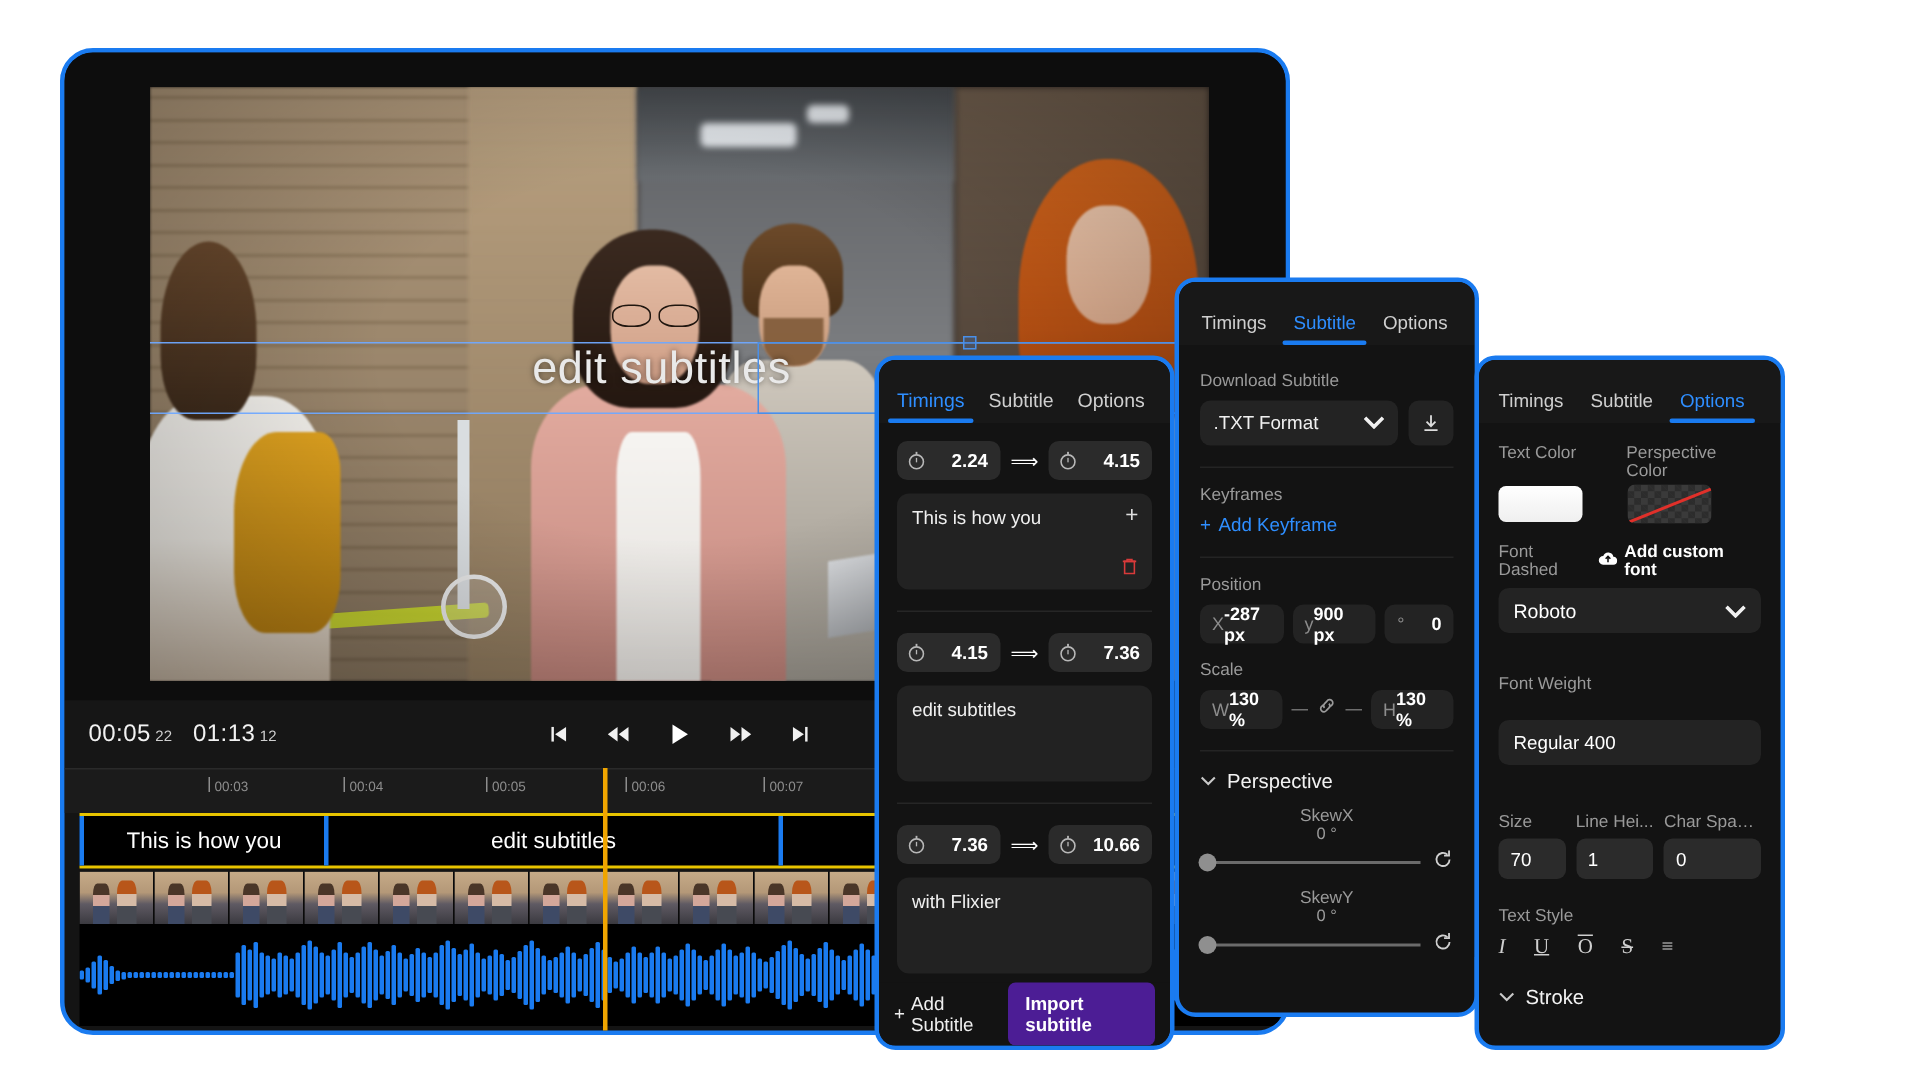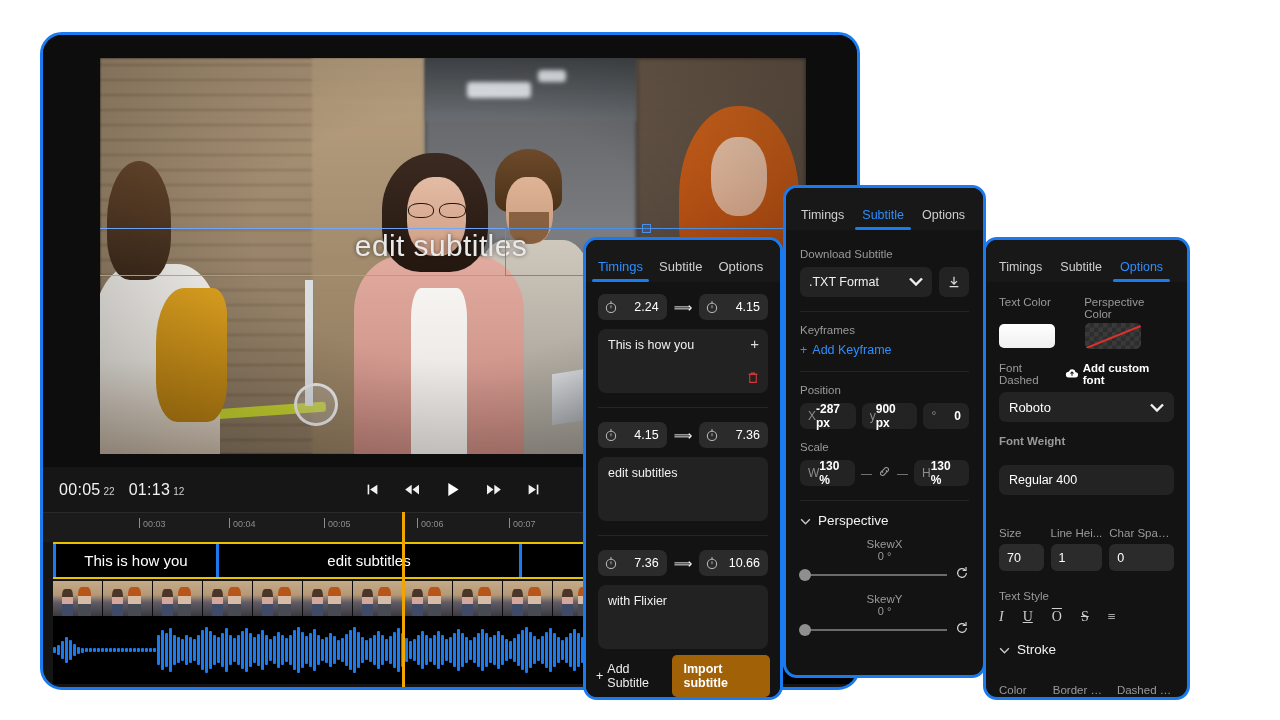--- a/index.html
+++ b/index.html
@@ -198,35 +198,35 @@
   
   #panel-timings { left:583px; top:237px; width:200px; height:463px; }
   #panel-timings .panel-tabs { padding:0 4px; }
   #panel-timings .tab { padding:0 8px 9px 8px; font-size:13px; }
   .timings-body { padding:12px 12px 0 12px; }
   .time-row { display:flex; align-items:center; gap:7px; margin-bottom:9px; }
   .time-pill {
     flex:1; display:flex; align-items:center; justify-content:space-between;
     background:#2b2b2b; border-radius:7px; height:26px; padding:0 8px 0 6px;
   }
-  .time-val { font-size:12.5px; font-weight:normal; color:#fff; }
+  .time-val { font-size:12.5px; font-weight:bold; color:#fff; }
   .arrow-ico { color:#fff; font-size:13px; }
   .sub-box {
     background:#222; border-radius:8px; min-height:64px; padding:9px 10px;
     font-size:12.5px; color:#f0f0f0; position:relative; margin-bottom:14px;
   }
   .sub-box .plus { position:absolute; right:9px; top:7px; color:#ddd; font-size:15px; line-height:1; }
   .sub-box .trash { position:absolute; right:9px; bottom:6px; color:#d83a3a; font-size:13px; }
   .tl-divider { height:1px; background:#262626; margin:0 0 14px 0; }
   .timings-footer {
     position:absolute; left:0; bottom:0; width:100%; height:42px;
     background:#131313; display:flex; align-items:center; gap:8px; padding:0 10px;
   }
   .add-sub-btn { color:#efefef; font-size:12.5px; display:flex; align-items:center; gap:4px; }
-  .import-btn { background:#a16207; color:#fff; font-size:12.5px; font-weight:bold;
+  .import-btn { background:#4c1d95; color:#fff; font-size:12.5px; font-weight:bold;
     border-radius:5px; padding:7px 11px; }
 
   
   #panel-subtitle { left:783px; top:185px; width:203px; height:493px; }
   #panel-subtitle .panel-tabs { padding:0 6px; }
   #panel-subtitle .tab { padding:0 9px 9px 9px; font-size:12.5px; }
   .sec-label { font-size:11.5px; color:#9a9a9a; margin:12px 0 7px 0; }
   .select-row { display:flex; gap:7px; align-items:center; }
   .select-box {
     flex:1; background:#232323; border-radius:7px; height:30px;
@@ -941,21 +941,21 @@
       </div>
       <div class="opt-select" style="margin-top:6px;">
         <span>Roboto</span>
         <span>
           <svg width="14" height="9" viewBox="0 0 14 9">
               <polyline points="1,1.5 7,7.5 13,1.5" fill="none" stroke="#f0f0f0" stroke-width="2.4"></polyline>
             </svg>
         </span>
       </div>
 
-      <div class="lbl" style="margin-top:13px;font-weight:bold;">Font Weight</div>
+      <div class="lbl" style="margin-top:28px;">Font Weight</div>
       <div class="opt-input" style="margin-top:18px;text-align:center;">
         <span>Regular 400</span>
       </div>
 
       <div class="trip-row" style="margin-top:16px;">
         <span class="trip-col" style="flex:0.86;">
             <span class="lbl">Size</span>
           </span>
         <span class="trip-col" style="flex:1;">
             <span class="lbl">Line Hei...</span>

